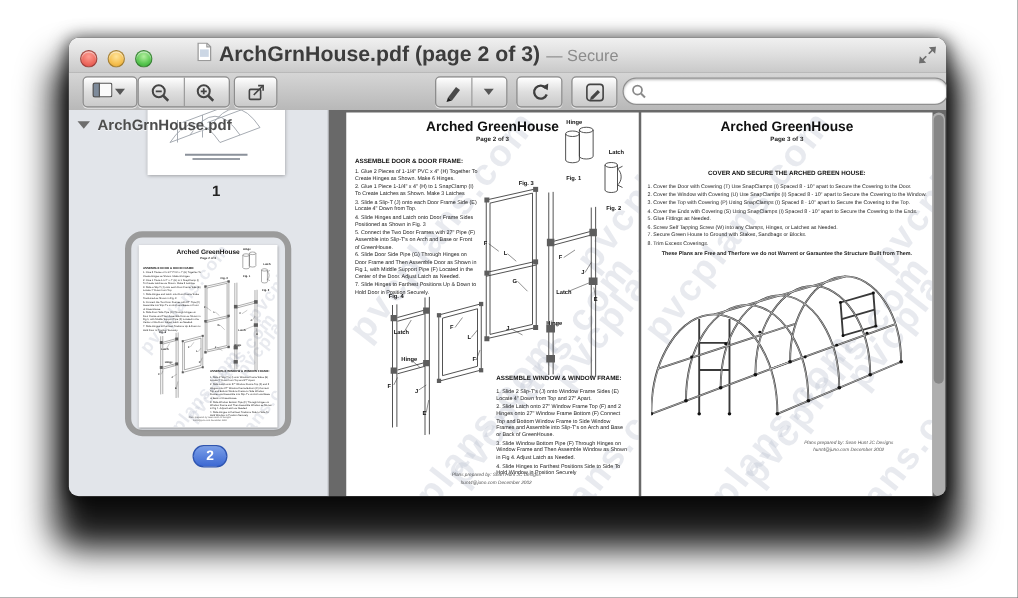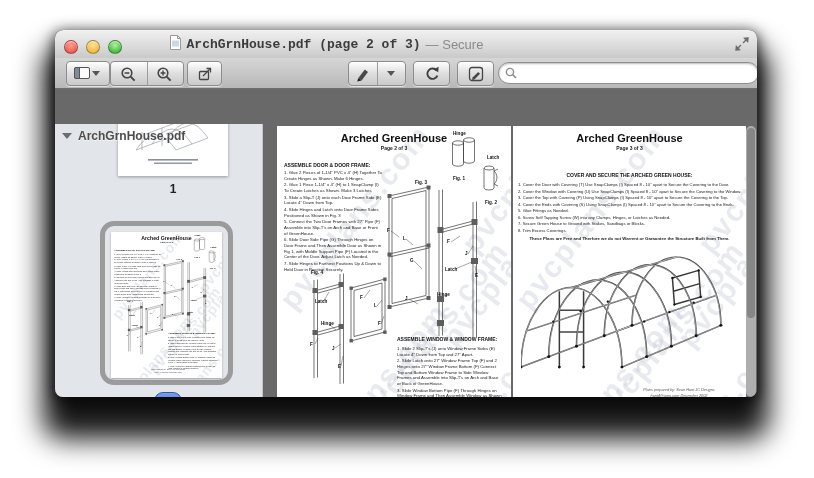--- a/index.html
+++ b/index.html
@@ -17,21 +17,21 @@
     background:linear-gradient(180deg,#f1f1f1 0%,#dedede 50%,#c9c9c9 100%);
     border-bottom:1px solid #ababab;border-radius:8px 8px 0 0;}
   .traffic{position:absolute;left:9px;top:10px;display:flex;gap:8px;}
   .tl{width:12px;height:12px;border-radius:50%;border:1px solid rgba(0,0,0,0.3);
       box-shadow:inset 0 1px 1px rgba(255,255,255,0.65);}
   .tl.red{background:radial-gradient(circle at 50% 35%,#ff9c92,#ed6a5e 60%,#d44);}
   .tl.yellow{background:radial-gradient(circle at 50% 35%,#ffe49a,#f5bf4f 60%,#dea32c);}
   .tl.green{background:radial-gradient(circle at 50% 35%,#b4f0a0,#57c64f 60%,#33a234);}
   .title-wrap{position:absolute;left:0;right:160px;top:0;height:28px;
     display:flex;align-items:center;justify-content:center;gap:5px;}
-  .title-text{font-size:13px;font-weight:bold;color:#3c3c3c;white-space:nowrap;font-family:Liberation Mono, monospace;}
+  .title-text{font-size:17px;font-weight:bold;color:#3c3c3c;white-space:nowrap;}
   .title-edited{font-size:13px;color:#8b8b8b;font-weight:normal;white-space:nowrap;}
   .fs-icon{position:absolute;right:8px;top:7px;width:14px;height:14px;}
 
   
   .toolbar{position:absolute;left:0;top:28px;right:0;height:30px;
     background:linear-gradient(180deg,#d6d6d6,#b8b8b8);
     border-bottom:1px solid #6e6e6e;}
   .tb-btn{position:absolute;top:3px;height:23px;border:1px solid #8d8d8d;border-radius:4px;
     background:linear-gradient(180deg,#fff,#dedede 50%,#cacaca);
     box-shadow:0 1px 0 rgba(255,255,255,0.6),inset 0 1px 0 rgba(255,255,255,0.9);
@@ -46,21 +46,21 @@
   .btn-pen{left:293px;width:56px;}
   .btn-rotate{left:358px;width:35px;}
   .btn-markup{left:402px;width:35px;}
   .search{position:absolute;left:443px;top:4px;width:247px;height:20px;border-radius:11px;
     background:#fff;border:1px solid #8f8f8f;box-shadow:inset 0 1px 2px rgba(0,0,0,0.28);
     display:flex;align-items:center;padding:0 6px;gap:4px;}
   .search input{border:none;outline:none;flex:1;font-size:12px;background:transparent;
     font-family:"Liberation Sans","DejaVu Sans",sans-serif;}
 
   
-  .content{position:absolute;left:0;top:58px;right:0;bottom:0;display:flex;margin-top:36px;}
+  .content{position:absolute;left:0;top:58px;right:0;bottom:0;display:flex;}
 
   
   .sidebar{position:relative;width:207px;background:#e2e5ea;border-right:1px solid #c2c5ca;flex:none;overflow:hidden;}
   .sb-header{position:absolute;left:7px;top:5px;display:flex;align-items:center;gap:6px;z-index:3;}
   .sb-tri{width:0;height:0;border-left:5px solid transparent;border-right:5px solid transparent;
           border-top:6px solid #6d6d6d;}
   .sb-title{font-size:12px;font-weight:bold;color:#4d4d4d;text-shadow:0 1px 0 rgba(255,255,255,0.7);}
   .thumb1-page{position:absolute;left:63px;top:-62px;width:110px;height:114px;background:#fff;
     box-shadow:0 1px 3px rgba(0,0,0,0.35);z-index:1;}
   .thumb1-label{position:absolute;left:63px;top:58px;width:110px;text-align:center;

